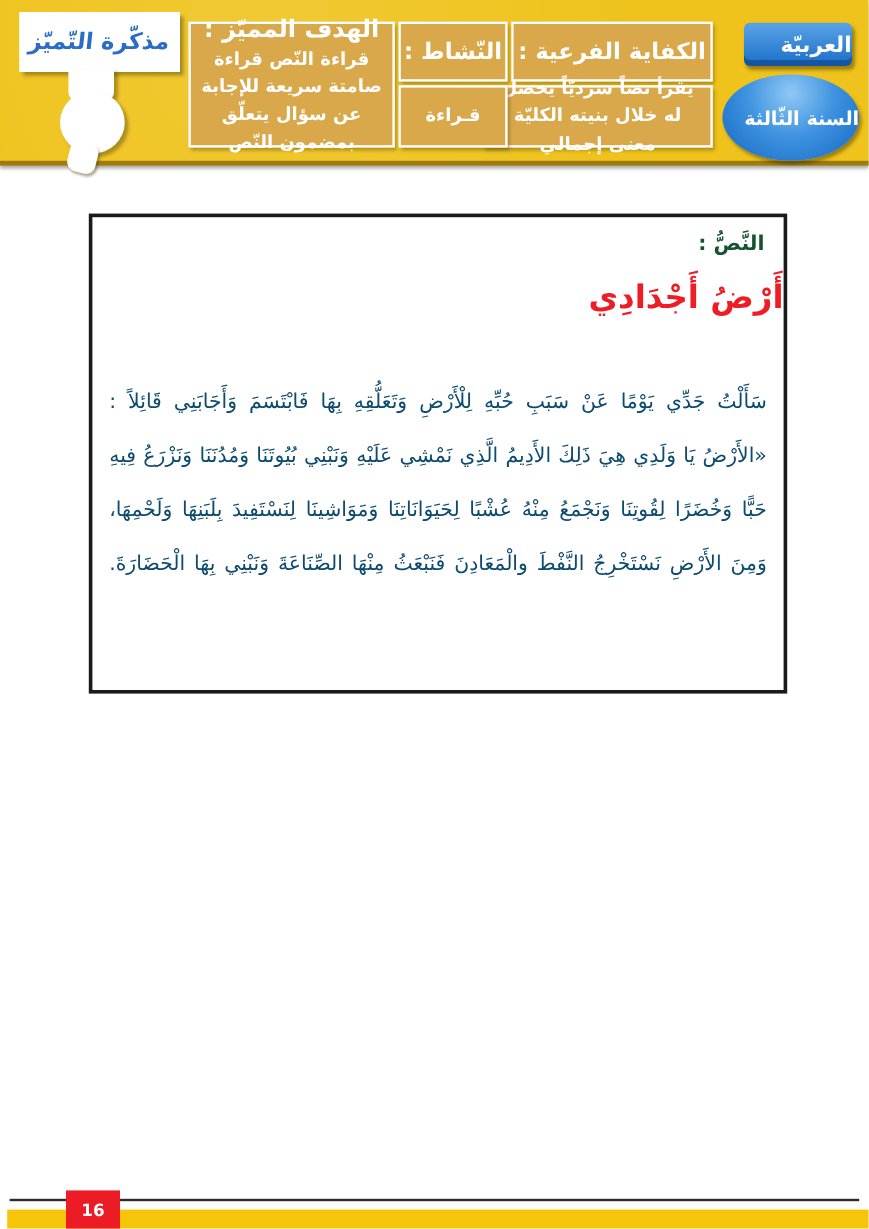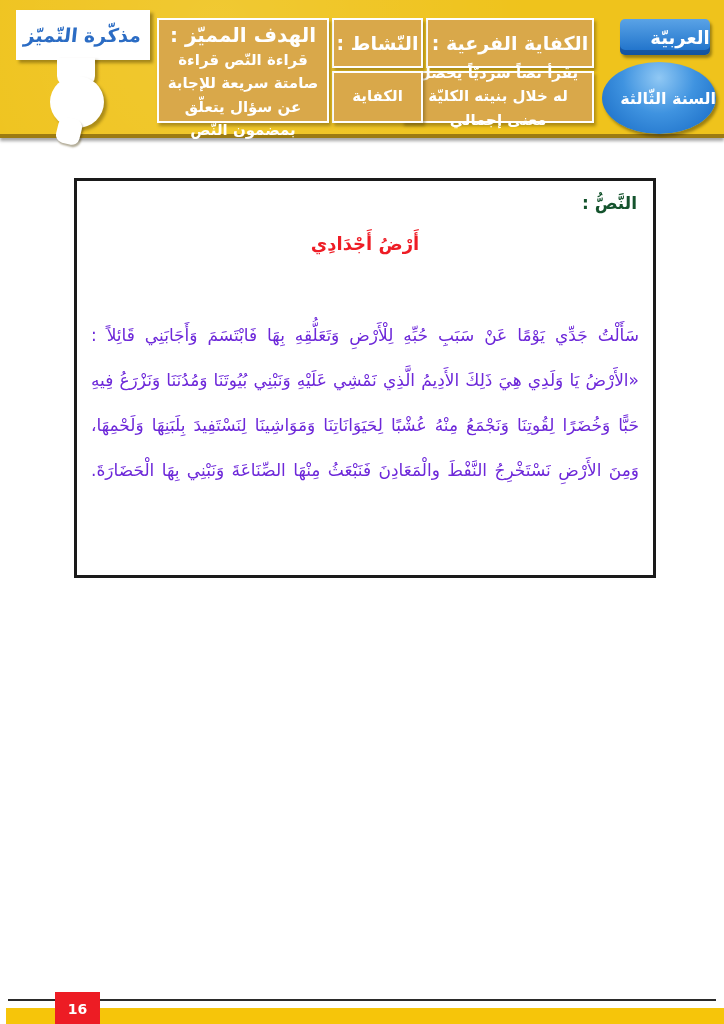--- a/index.html
+++ b/index.html
@@ -33,21 +33,21 @@
     position:absolute;background:#d9a84a;border:2px solid #ffffff;
     box-shadow:2px 3px 3px rgba(92,70,8,0.45);
     color:#ffffff;display:flex;align-items:center;justify-content:center;text-align:center;
   }
   .tanbox .title{font-weight:bold;font-size:19px;}
   .tanbox .small{font-weight:bold;font-size:15px;line-height:1.55;padding:2px 5px;}
   .box-competency-title{right:130px;top:18px;width:168px;height:50px;}
   .box-competency-body{right:130px;top:71px;width:192px;height:52px;}
   .box-activity-title{right:301px;top:18px;width:91px;height:50px;}
   .box-activity-body{right:301px;top:71px;width:91px;height:52px;}
-  .box-goal{right:395px;top:18px;width:172px;height:105px;flex-direction:column;justify-content:space-between;padding-top:3px;}
+  .box-goal{right:395px;top:18px;width:172px;height:105px;flex-direction:column;justify-content:center;padding-top:3px;}
   .box-goal .title{font-size:20px;}
 
   
   .subject-badge{
     position:absolute;right:14px;top:19px;width:90px;height:36px;border-radius:5px;
     background:linear-gradient(#5aa3e6,#1a6ec8);
     box-shadow:inset 0 -5px 0 rgba(10,50,110,0.45), 2px 3px 3px rgba(0,0,0,0.35);
     display:flex;align-items:center;justify-content:center;
     color:#ffffff;font-weight:bold;font-size:18px;padding-left:30px;
   }
@@ -59,24 +59,24 @@
     color:#ffffff;font-weight:bold;font-size:16px;
   }
 
   
   .textframe{
     position:absolute;left:74px;top:178px;width:582px;height:400px;
     background:#ffffff;border:3px solid #1a1a1a;
   }
   .text-label{position:absolute;right:16px;top:12px;color:#14532d;font-weight:bold;font-size:17px;}
   .text-title{
-    position:absolute;left:0;right:0;top:52px;text-align:center;
-    color:#ee1c25;font-weight:bold;font-size:18px;letter-spacing:1px;
+    position:absolute;left:0;right:0;top:52px;text-align:right;
+    color:#ee1c25;font-weight:bold;font-size:27px;letter-spacing:1px;
   }
-  .bodytext{position:absolute;right:14px;left:14px;top:132px;font-size:17px;color:#6d28d9;}
+  .bodytext{position:absolute;right:14px;left:14px;top:132px;font-size:17px;color:#0c4a6e;}
   .bodyline{direction:rtl;line-height:45px;text-align:justify;text-align-last:justify;white-space:nowrap;}
   .bodyline.lastline{text-align-last:center;white-space:normal;}
 
   
   .footer-line{position:absolute;left:8px;right:8px;top:999px;height:2px;background:#2b2b2b;}
   .bottom-bar{position:absolute;left:6px;right:0;top:1008px;height:16px;background:#f6c50a;}
   .page-badge{
     position:absolute;left:55px;top:992px;width:45px;height:54px;background:#ed1c24;z-index:5;
     display:flex;align-items:flex-start;justify-content:center;
     color:#ffffff;font-weight:bold;font-size:14px;padding-top:9px;
@@ -102,21 +102,21 @@
       <span class="title">الكفاية الفرعية :</span>
     </div>
     <div class="tanbox box-competency-body">
       <span class="small">يقرأ نصاً سرديّاً يحصل له خلال بنيته الكليّة معنى إجمالي</span>
     </div>
 
     <div class="tanbox box-activity-title">
       <span class="title">النّشاط :</span>
     </div>
     <div class="tanbox box-activity-body">
-      <span class="small">الكفاية</span>
+      <span class="small">قـراءة</span>
     </div>
 
     <div class="tanbox box-goal">
       <span class="title">الهدف المميّز :</span>
       <span class="small">قراءة النّص قراءة صامتة سريعة للإجابة عن سؤال يتعلّق بمضمون النّص</span>
     </div>
 
     <div class="subject-badge">
       <span>العربيّة</span>
     </div>

